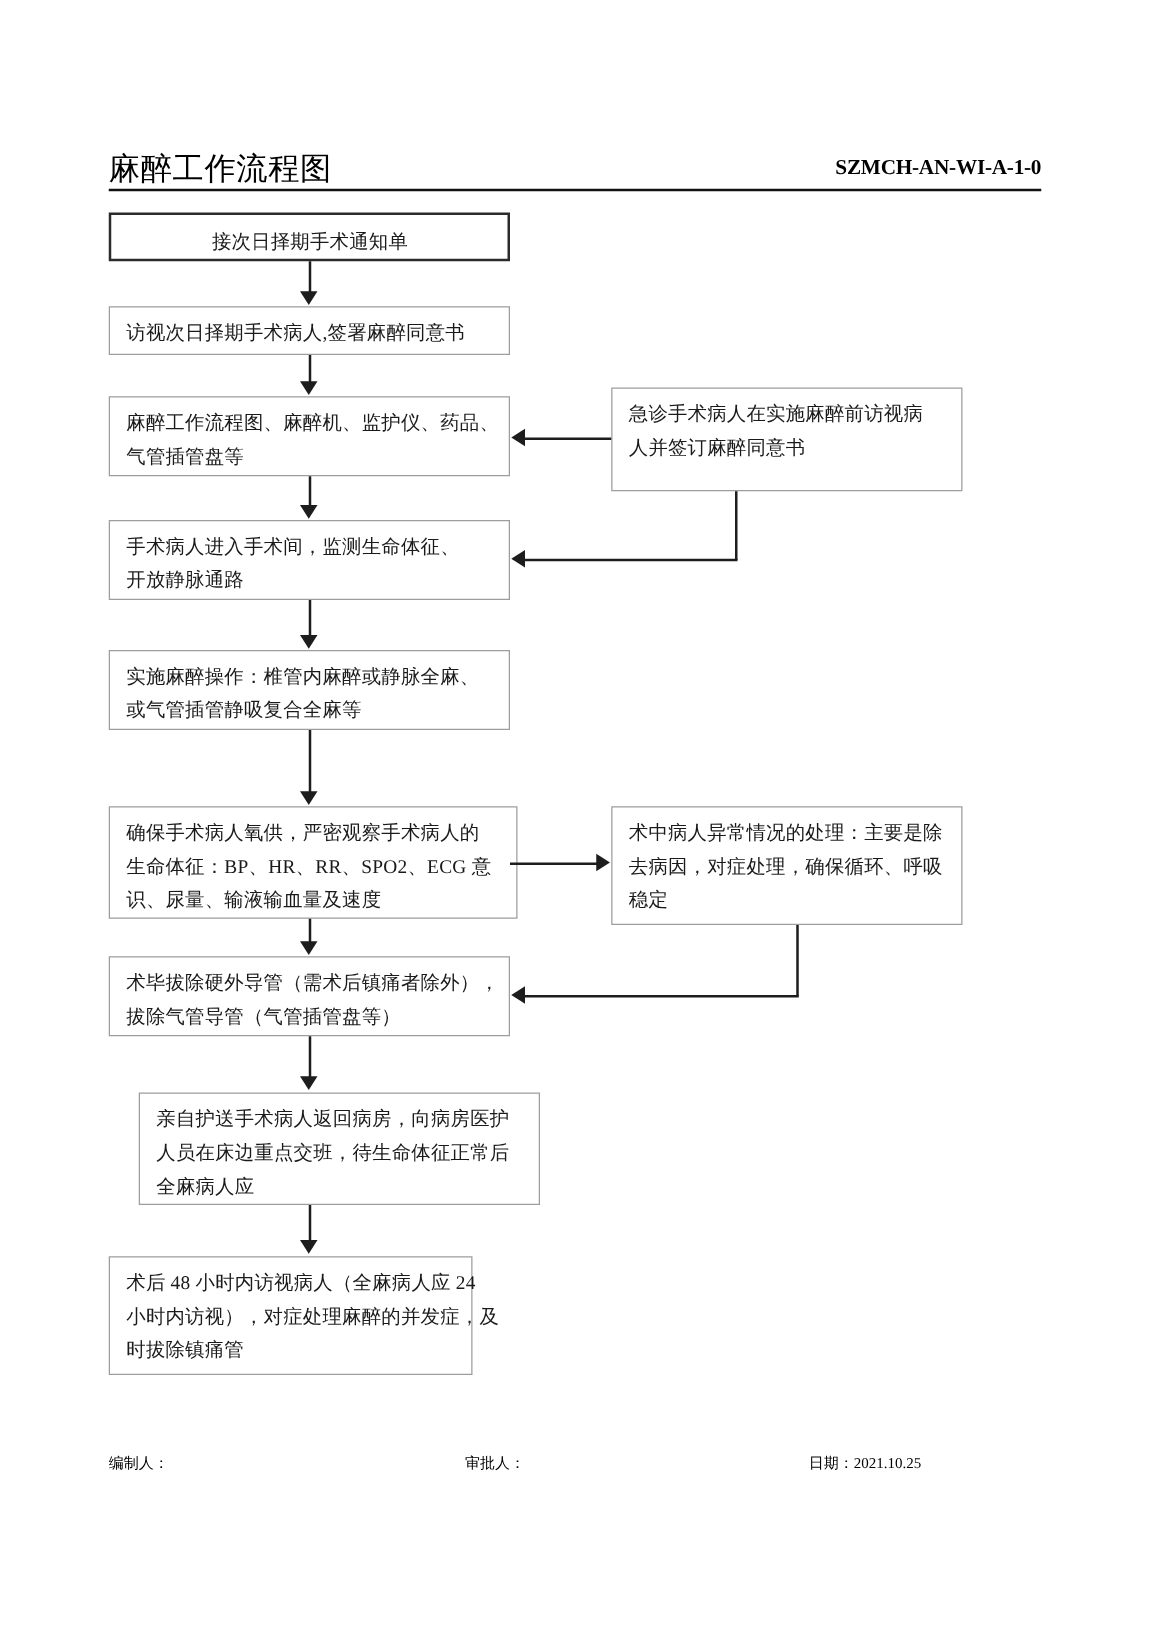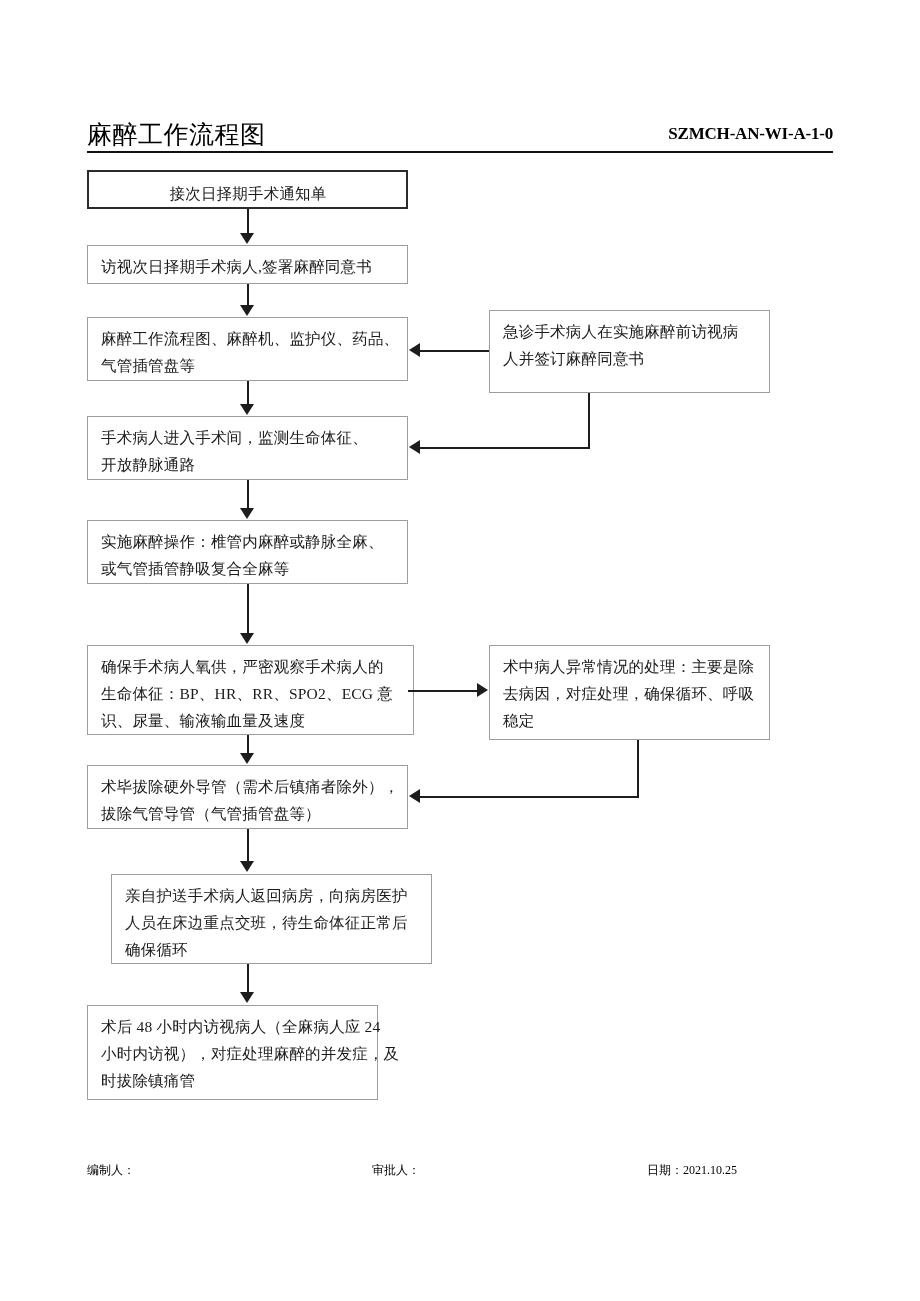--- a/index.html
+++ b/index.html
@@ -172,21 +172,21 @@
   </div>
 
   <div class="node" style="left:87px; top:765px; width:321px; height:64px;">
     <span class="line">术毕拔除硬外导管（需术后镇痛者除外），</span>
     <span class="line">拔除气管导管（气管插管盘等）</span>
   </div>
 
   <div class="node" style="left:87px; top:874px; width:321px; height:90px;margin-left:24px;">
     <span class="line">亲自护送手术病人返回病房，向病房医护</span>
     <span class="line">人员在床边重点交班，待生命体征正常后</span>
-    <span class="line">确保循环</span>
+    <span class="line">全麻病人应</span>
   </div>
 
   <div class="node" style="left:87px; top:1005px; width:291px; height:95px;">
     <span class="line">术后 48 小时内访视病人（全麻病人应 24</span>
     <span class="line">小时内访视），对症处理麻醉的并发症，及</span>
     <span class="line">时拔除镇痛管</span>
   </div>
 
   <div class="node" style="left:489px; top:310px; width:281px; height:83px;">
     <span class="line">急诊手术病人在实施麻醉前访视病</span>

